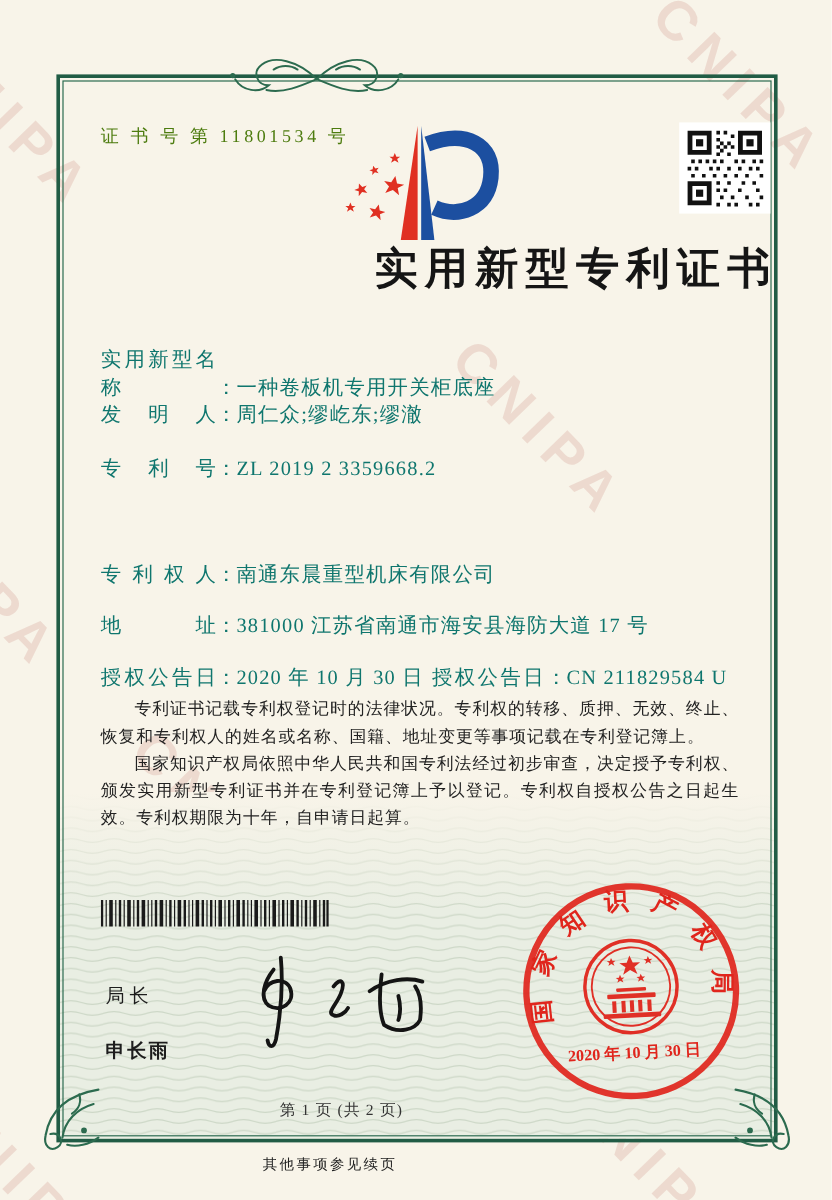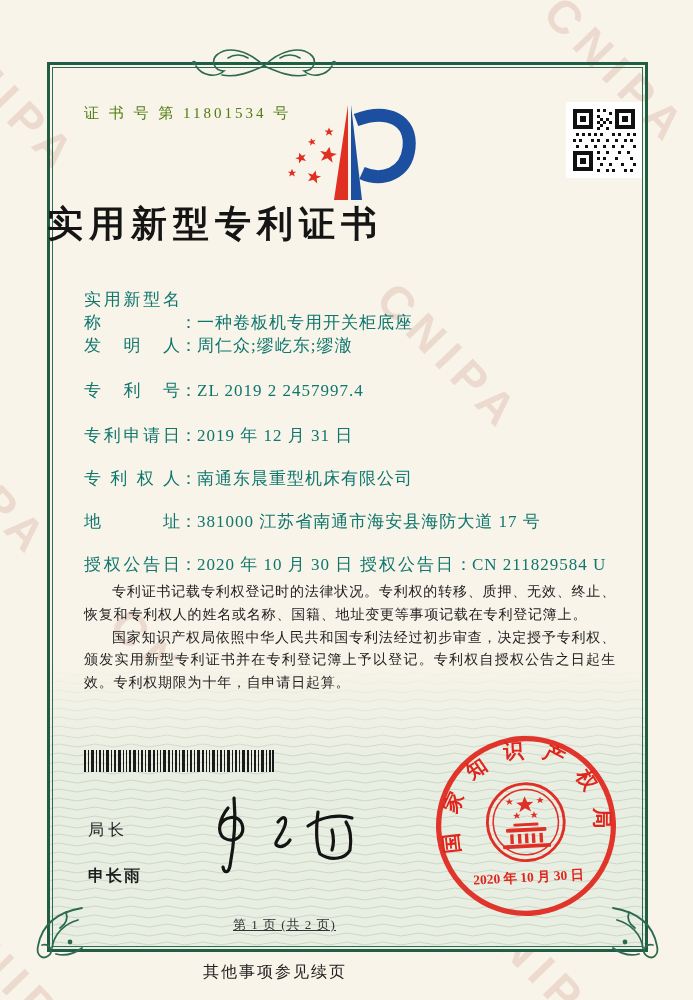--- a/index.html
+++ b/index.html
@@ -18,39 +18,39 @@
     white-space:nowrap;pointer-events:none;
   }
   .guilloche{position:absolute;left:50px;top:660px;width:595px;height:289px;}
   .frame{
     position:absolute;left:47px;top:62px;width:601px;height:890px;
     border:3px solid #215c45;box-sizing:border-box;
   }
   .frame-inner{position:absolute;inset:2px;border:1px solid #2c6b50;}
   .certno{position:absolute;left:84px;top:104px;font-size:15px;letter-spacing:3px;color:#4d7c0f;}
   .title{
-    position:absolute;left:47px;top:200px;width:601px;text-align:left;
+    position:absolute;left:47px;top:200px;width:601px;text-align:right;
     font-size:36px;font-weight:bold;letter-spacing:6px;color:#151515;
   }
   .row{position:absolute;left:84px;width:540px;font-size:17px;color:#0f766e;}
   .flabel{display:inline-block;width:96px;text-align:justify;text-align-last:justify;vertical-align:baseline;}
   .fvalue{letter-spacing:1px;}
   .grant-right{position:absolute;left:276px;top:0;}
   .paras{
     position:absolute;left:84px;top:581px;width:532px;
     font-size:14px;line-height:22.8px;letter-spacing:0.8px;color:#222;
     text-align:justify;
   }
   .paras p{margin:0;text-indent:2em;}
   .sig-title{position:absolute;left:88px;top:806px;font-size:16px;letter-spacing:4px;color:#1d1d1d;margin-top:14px;}
   .sig-name{position:absolute;left:88px;top:866px;font-size:16px;letter-spacing:2px;color:#1d1d1d;font-weight:bold;}
   .signature-svg{position:absolute;left:190px;top:792px;}
   .seal{position:absolute;left:430px;top:730px;}
-  .pageinfo{position:absolute;left:47px;top:916px;width:475px;text-align:center;font-size:13px;letter-spacing:1px;color:#333;text-decoration:underline;}
-  .note{position:absolute;left:0;top:962px;width:550px;text-align:center;font-size:16px;letter-spacing:2px;color:#222;}
+  .pageinfo{position:absolute;left:47px;top:916px;width:475px;text-align:center;font-size:13px;letter-spacing:1px;color:#333;}
+  .note{position:absolute;left:0;top:962px;width:550px;text-align:center;font-size:12px;letter-spacing:2px;color:#222;}
   .logo{position:absolute;left:282px;top:100px;}
   .qr{position:absolute;left:566px;top:102px;background:#ffffff;padding:3px;}
   .barcode{position:absolute;left:84px;top:750px;}
   .ornament-top{position:absolute;left:184px;top:44px;}
   .corner-bl{position:absolute;left:26px;top:902px;}
   .corner-br{position:absolute;left:607px;top:902px;transform:scaleX(-1);}
 </style>
 </head>
 <body>
 
@@ -154,24 +154,21 @@
 
   <div class="title">实用新型专利证书</div>
 
   <div class="row" style="top:288px">
     <span class="flabel">实用新型名称</span><span>：</span><span class="fvalue">一种卷板机专用开关柜底座</span>
   </div>
   <div class="row" style="top:334px">
     <span class="flabel">发明人</span><span>：</span><span class="fvalue">周仁众;缪屹东;缪澈</span>
   </div>
   <div class="row" style="top:379px">
-    <span class="flabel">专利号</span><span>：</span><span class="fvalue">ZL 2019 2 2457997.4</span>
-  </div>
-  <div class="row" style="top:424px">
-    <span class="flabel">专利申请日</span><span>：</span><span class="fvalue">2019 年 12 月 31 日</span>
+    <span class="flabel">专利号</span><span>：</span><span class="fvalue">ZL 2019 2 3359668.2</span>
   </div>
   <div class="row" style="top:467px">
     <span class="flabel">专利权人</span><span>：</span><span class="fvalue">南通东晨重型机床有限公司</span>
   </div>
   <div class="row" style="top:510px">
     <span class="flabel">地址</span><span>：</span><span class="fvalue">381000 江苏省南通市海安县海防大道 17 号</span>
   </div>
 
   <div class="row" style="top:553px">
     <span class="flabel">授权公告日</span><span>：</span><span class="fvalue">2020 年 10 月 30 日</span>

